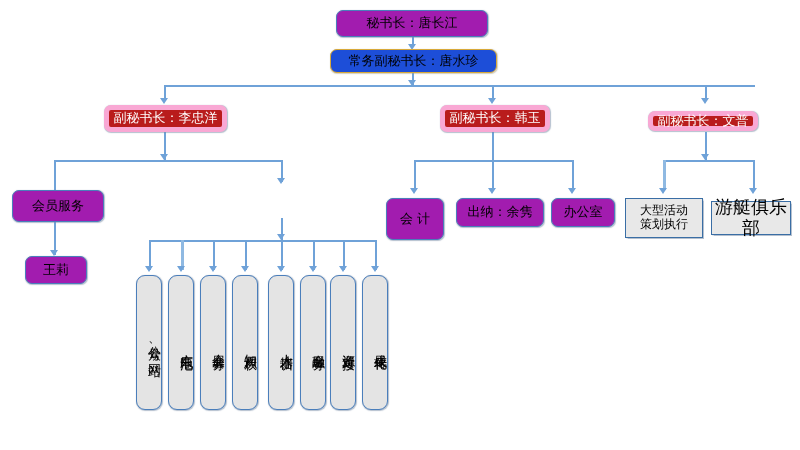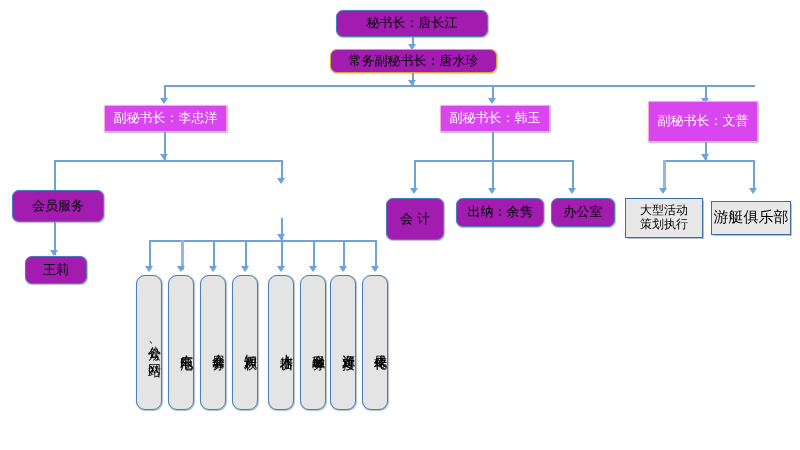--- a/index.html
+++ b/index.html
@@ -35,44 +35,44 @@
   .node.grey {
     background: #a21caf;
     border: 1px solid #4a7ebb;
     border-radius: 7px;
     color: #000000;
     font-size: 13px;
     box-shadow: 0.5px 0.5px 1px rgba(120,140,165,0.55);
   }
   
   .node.blue {
-    background: #d946ef;
-    border: 1px solid #f9a8d4;
-    border-radius: 2px;
+    background: #b91c1c;
+    border: 5px solid #f9a8d4;
+    border-radius: 7px;
     color: #ffffff;
     font-size: 13px;
     font-weight: normal;
     box-shadow: 0.5px 0.5px 1px rgba(120,140,165,0.55);
   }
   
   .node.yellow {
-    background: #a21caf;
+    background: #1d4ed8;
     border: 1px solid #d8a93a;
     border-radius: 7px;
     color: #000000;
     font-size: 13px;
     box-shadow: 0.5px 0.5px 1px rgba(170,160,130,0.5);
   }
   
   .node.square {
     background: #e8e8e8;
     border: 1px solid #3a6ea5;
     border-radius: 0;
     color: #000000;
-    font-size: 15px;
+    font-size: 18px;
     box-shadow: 0.5px 0.5px 1px rgba(120,140,165,0.55);
   }
   
   .node.vert {
     background: #e4e4e4;
     border: 1px solid #4a7ebb;
     border-radius: 9px;
     color: #000000;
     font-size: 13px;
     writing-mode: vertical-rl;
@@ -176,21 +176,21 @@
   <div class="arrow" style="left:749px; top:188px;"></div>
 
   <div class="node grey" style="left:336px; top:10px; width:152px; height:27px;">秘书长：唐长江</div>
 
   <div class="node yellow" style="left:330px; top:49px; width:167px; height:24px;">常务副秘书长：唐水珍</div>
 
   <div class="node blue" style="left:104px; top:105px; width:123px; height:27px;">副秘书长：李忠洋</div>
 
   <div class="node blue" style="left:440px; top:105px; width:110px; height:27px;">副秘书长：韩玉</div>
 
-  <div class="node blue" style="left:648px; top:101px; width:110px; height:41px;">副秘书长：文普</div>
+  <div class="node blue" style="left:648px; top:111px; width:110px; height:20px;">副秘书长：文普</div>
 
   <div class="node grey" style="left:12px; top:190px; width:92px; height:32px;">会员服务</div>
 
   <div class="node grey" style="left:25px; top:256px; width:62px; height:28px;">王莉</div>
 
 
   <div class="node grey" style="left:386px; top:198px; width:58px; height:42px;">会  计</div>
 
   <div class="node grey" style="left:456px; top:198px; width:88px; height:29px;">出纳：余隽</div>
 

